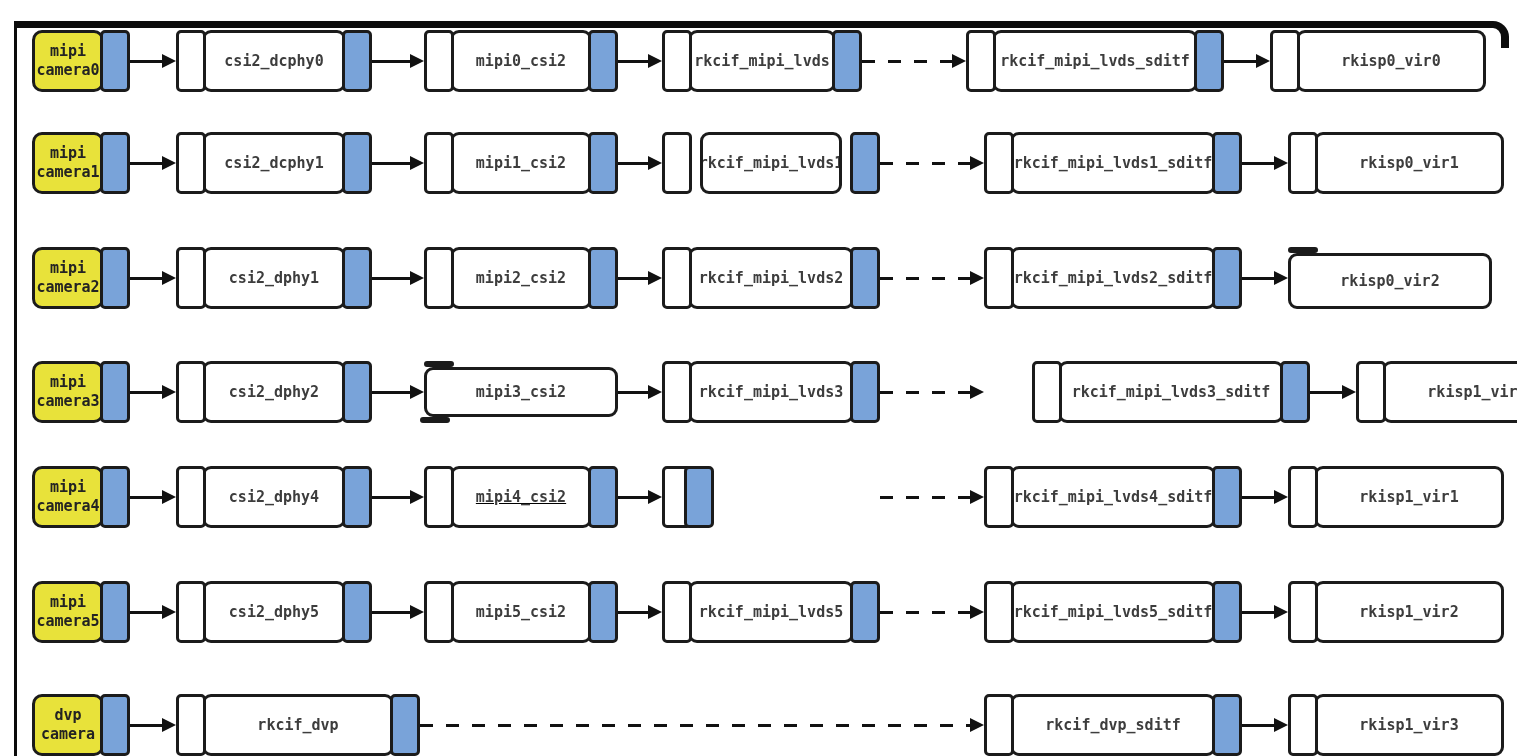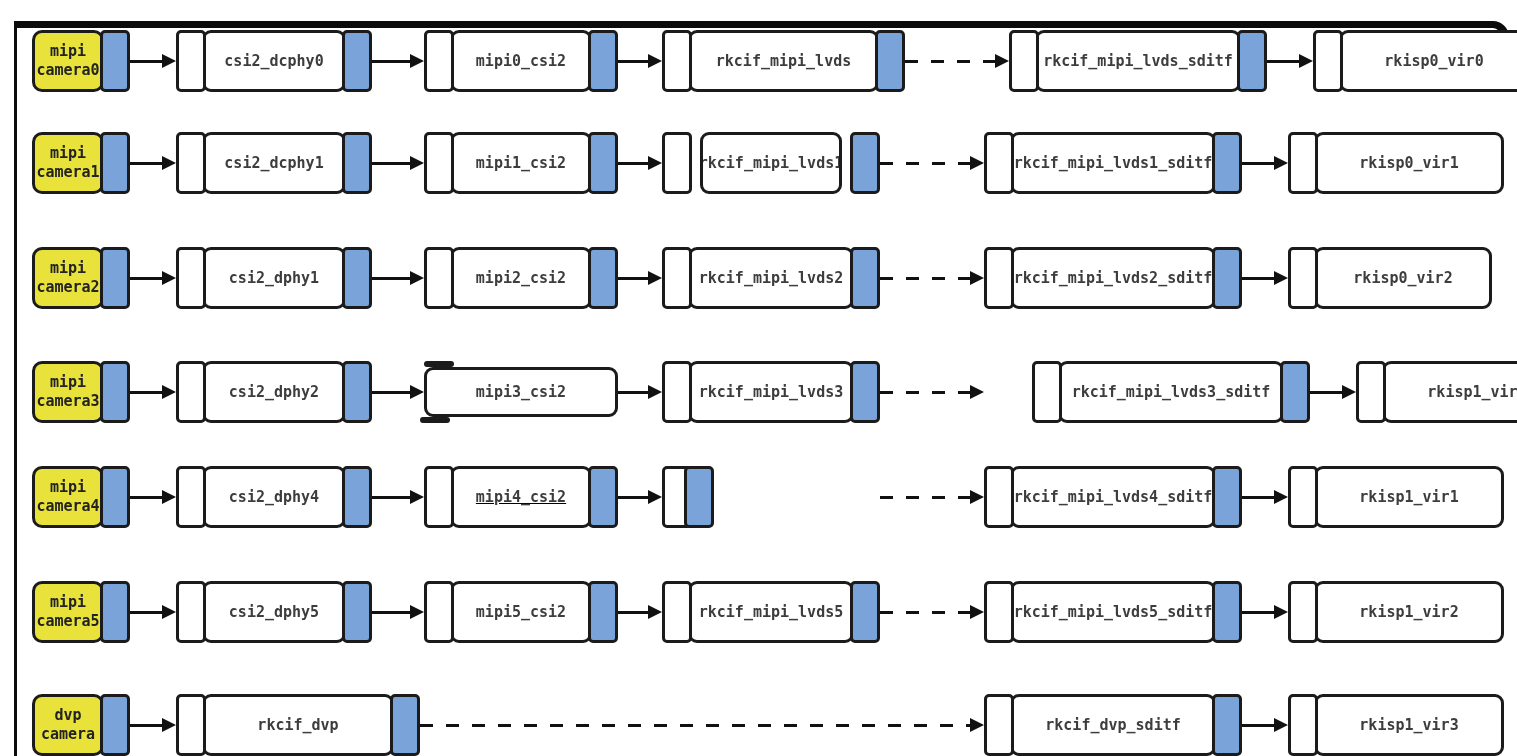--- a/index.html
+++ b/index.html
@@ -100,21 +100,21 @@
           <div class="pad left"></div>
           <div class="entity-box">
             <span>mipi0_csi2</span>
           </div>
           <div class="pad blue right"></div>
         </div>
         <div class="link" style="width: 44px;">
           <div class="shaft"></div>
           <div class="head"></div>
         </div>
-        <div class="group" style="width: 243px;">
+        <div class="group" style="width: 200px;">
           <div class="pad left"></div>
           <div class="entity-box">
             <span>rkcif_mipi_lvds</span>
           </div>
           <div class="pad blue right"></div>
         </div>
         <div class="link dashed" style="width: 104px;">
           <div class="shaft"></div>
           <div class="head"></div>
         </div>
@@ -248,21 +248,21 @@
           <div class="pad left"></div>
           <div class="entity-box">
             <span>rkcif_mipi_lvds2_sditf</span>
           </div>
           <div class="pad blue right"></div>
         </div>
         <div class="link" style="width: 46px;">
           <div class="shaft"></div>
           <div class="head"></div>
         </div>
-        <div class="group" style="width: 204px;">
+        <div class="group" style="width: 204px; flex-direction: column;">
           <div class="pad left"></div>
           <div class="entity-box">
             <span>rkisp0_vir2</span>
           </div>
         </div>
       </div>
       <div class="row" style="top: 361px;">
         <div class="group" style="width: 98px;">
           <div class="camera-box">
             <span>mipi</span>

